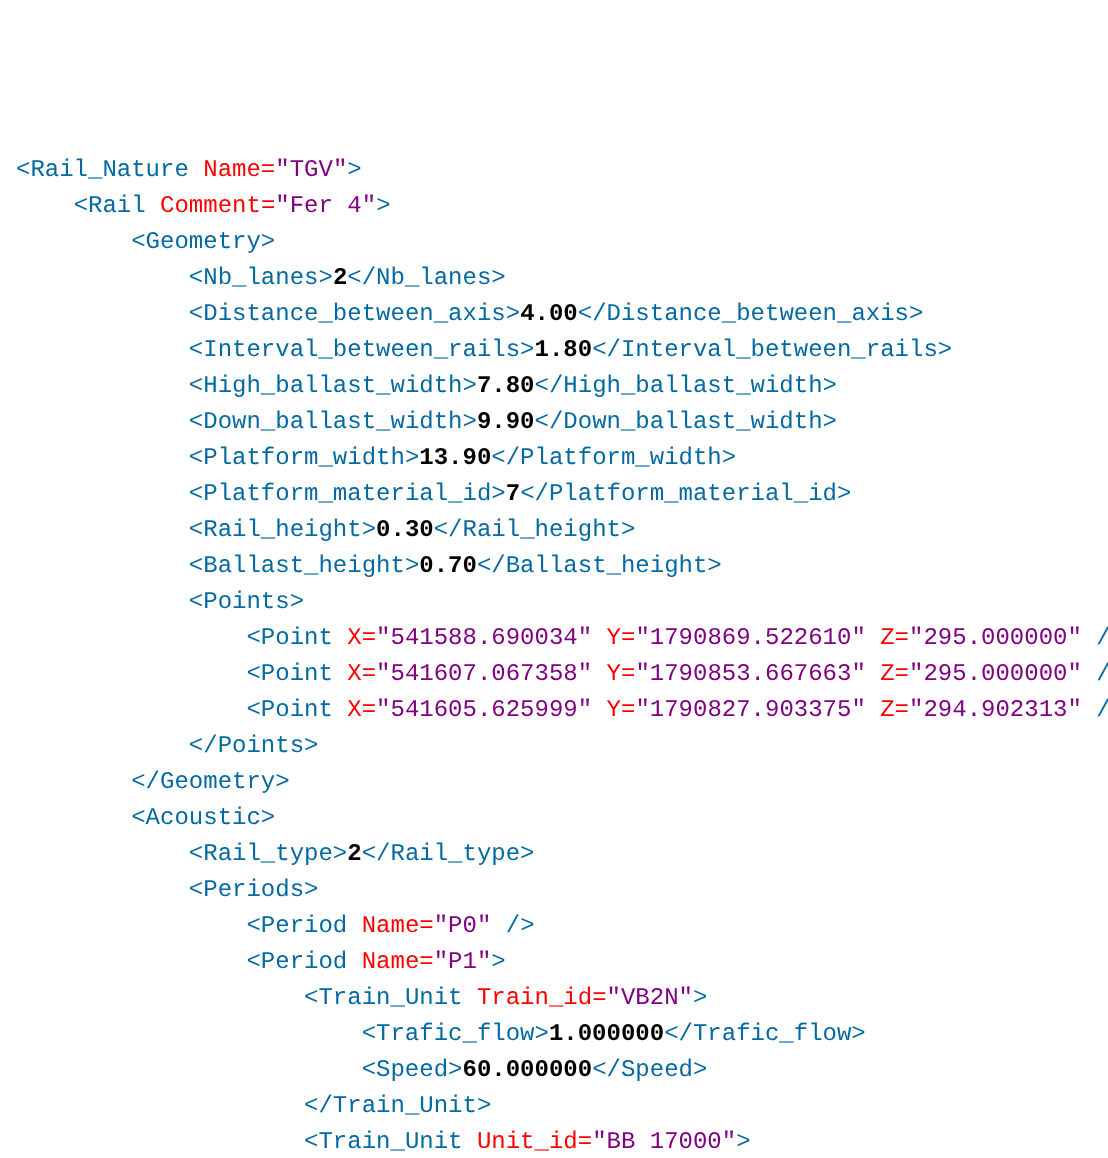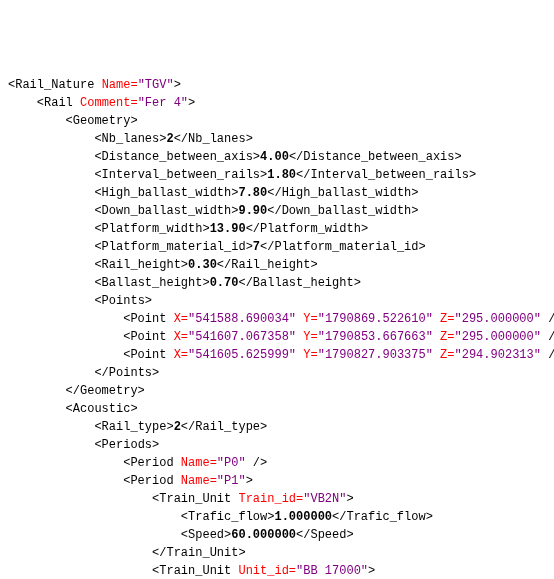--- a/index.html
+++ b/index.html
@@ -7,21 +7,21 @@
     padding: 4px 8px;
     font-family: "Courier New", Courier, monospace;
     font-size: 12px;
     line-height: 18px;
     background: #ffffff;
     color: #000000;
     white-space: pre;
     width: 554px;
     box-sizing: border-box;
   }
-  .tag { color: #000000; }
+  .tag { color: #0369a1; }
   .attr { color: #ff0000; }
   .val { color: #800080; }
   .txt { color: #000000; font-weight: bold; }
   .line { display: block; }
 </style>
 </head>
 <body>
 
 
 

